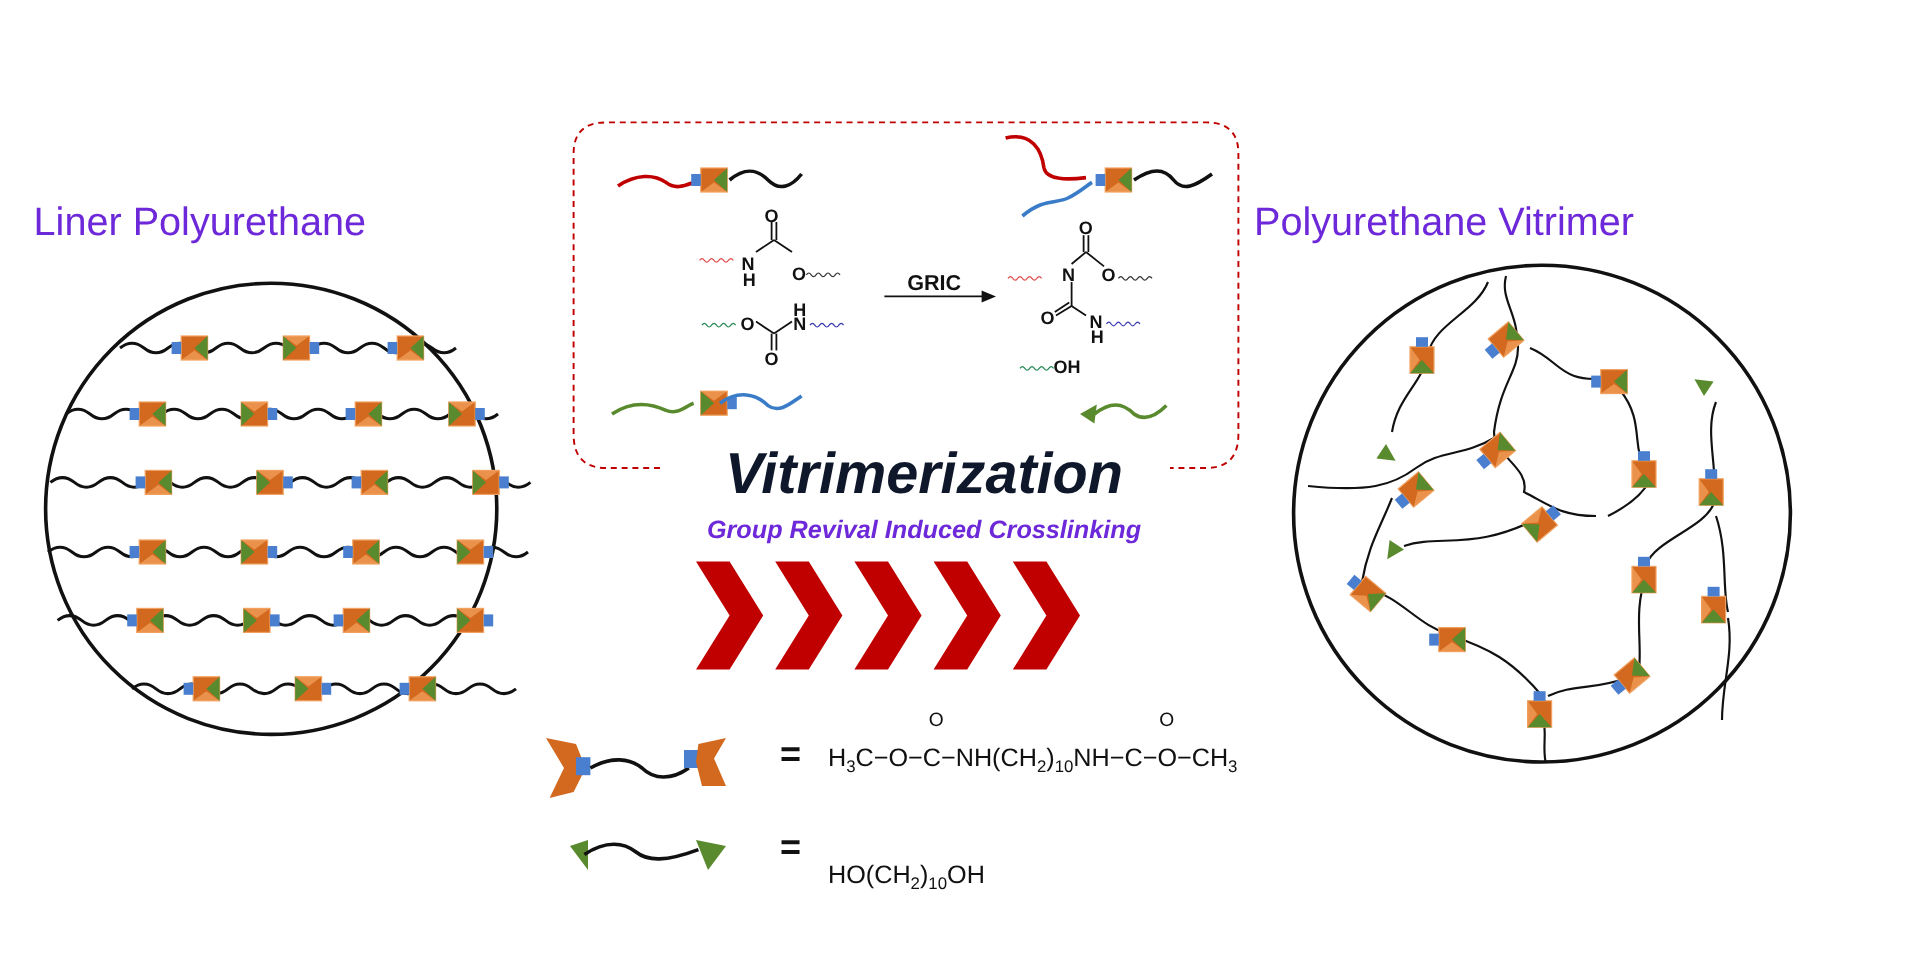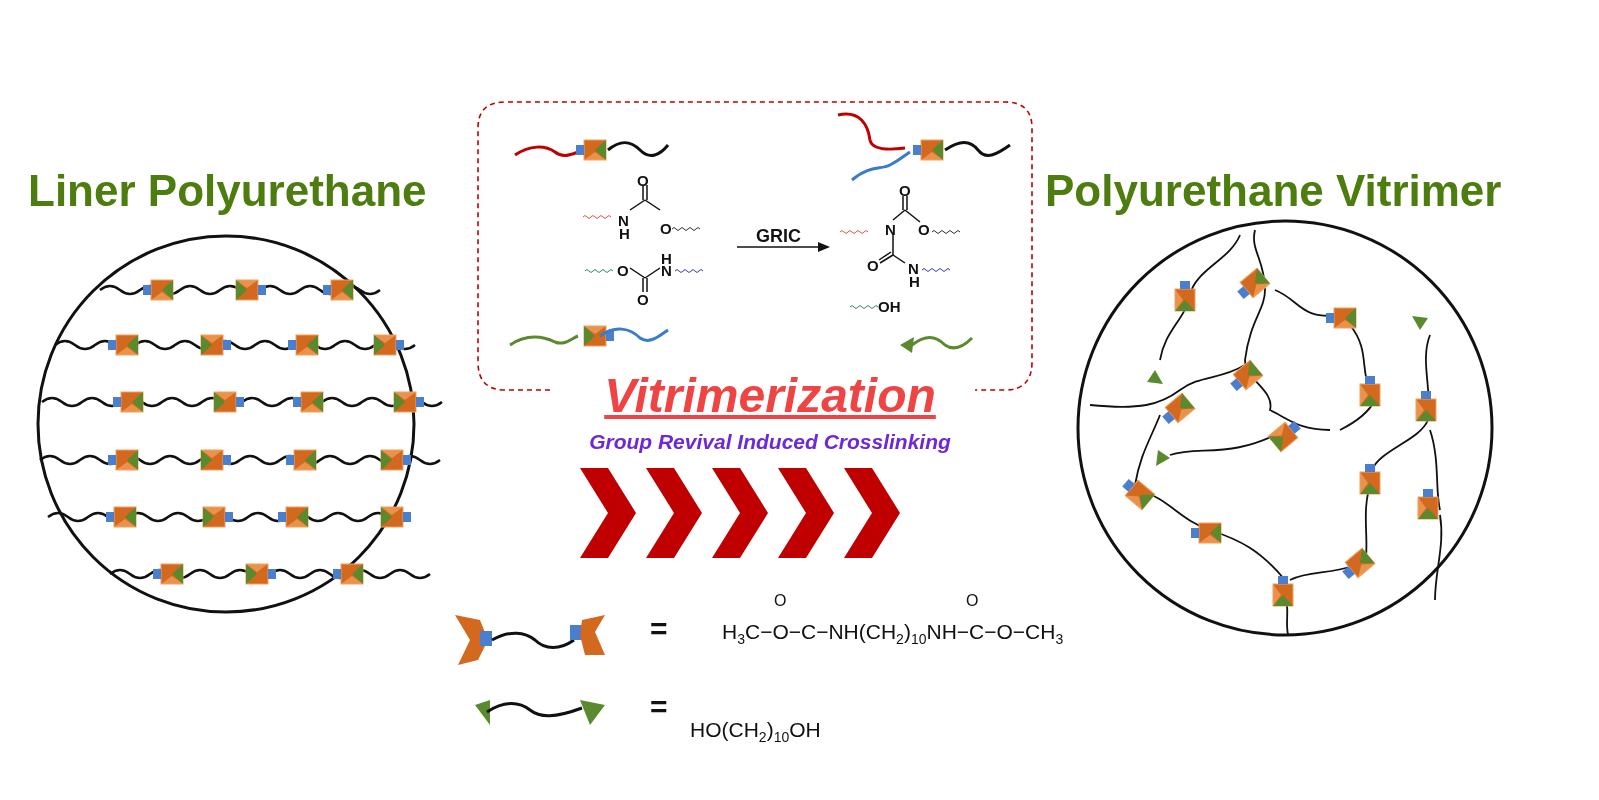--- a/index.html
+++ b/index.html
@@ -1,20 +1,20 @@
 <!DOCTYPE html>
 <html><head>
 <meta charset="utf-8">
 <style>
   html,body{margin:0;padding:0;background:#fff;}
   body{width:1599px;height:800px;position:relative;overflow:hidden;font-family:"Liberation Sans",sans-serif;}
-  .title{position:absolute;font-weight:bold;color:#4d7c0f;font-size:44px;letter-spacing:0px;}
+  .title{position:absolute;font-weight:normal;color:#6d28d9;font-size:33px;letter-spacing:0px;}
   #t-left{left:28px;top:166px;}
   #t-right{left:1045px;top:166px;}
-  .red-big{position:absolute;left:570px;top:368px;width:400px;text-align:center;color:#ef4444;font-weight:bold;font-style:italic;font-size:48px;text-decoration:underline;}
+  .red-big{position:absolute;left:570px;top:368px;width:400px;text-align:center;color:#0f172a;font-weight:bold;font-style:italic;font-size:48px;}
   .red-sub{position:absolute;left:520px;top:430px;width:500px;text-align:center;color:#6d28d9;font-weight:bold;font-style:italic;font-size:21px;}
   .chem{position:absolute;font-family:"Liberation Sans",sans-serif;font-weight:bold;color:#111;}
   svg{position:absolute;left:0;top:0;}
   .eq{position:absolute;font-weight:bold;font-size:30px;color:#111;}
   .formula{position:absolute;font-size:21px;color:#111;font-family:"Liberation Sans",sans-serif;white-space:nowrap;}
   .formula sub{font-size:14px;}
 </style>
 </head>
 <body>
 
@@ -198,17 +198,17 @@
 <div class="chem" style="left:918px;top:221px;font-size:15px;">O</div>
 <div class="chem" style="left:867px;top:257px;font-size:15px;">O</div>
 <div class="chem" style="left:908px;top:260px;font-size:15px;">N</div>
 <div class="chem" style="left:909px;top:273px;font-size:15px;">H</div>
 <div class="chem" style="left:878px;top:298px;font-size:15px;">OH</div>
 
 <div class="red-big">Vitrimerization</div>
 <div class="red-sub">Group Revival Induced Crosslinking</div>
 
 <div class="eq" style="left:650px;top:612px;">=</div>
-<div class="formula" style="left:690px;top:620px;margin-left:32px;"><span>H</span><sub>3</sub><span>C−O−C−NH</span><span>(CH</span><sub>2</sub><span>)</span><sub>10</sub><span>NH−C−O−CH</span><sub>3</sub></div>
+<div class="formula" style="left:690px;top:620px;"><span>H</span><sub>3</sub><span>C−O−C−NH</span><span>(CH</span><sub>2</sub><span>)</span><sub>10</sub><span>NH−C−O−CH</span><sub>3</sub></div>
 <div class="formula" style="left:774px;top:592px;font-size:16px;">O</div>
 <div class="formula" style="left:966px;top:592px;font-size:16px;">O</div>
 <div class="eq" style="left:650px;top:690px;">=</div>
 <div class="formula" style="left:690px;top:718px;"><span>HO</span><span>(CH</span><sub>2</sub><span>)</span><sub>10</sub><span>OH</span></div>
 
 </body></html>

